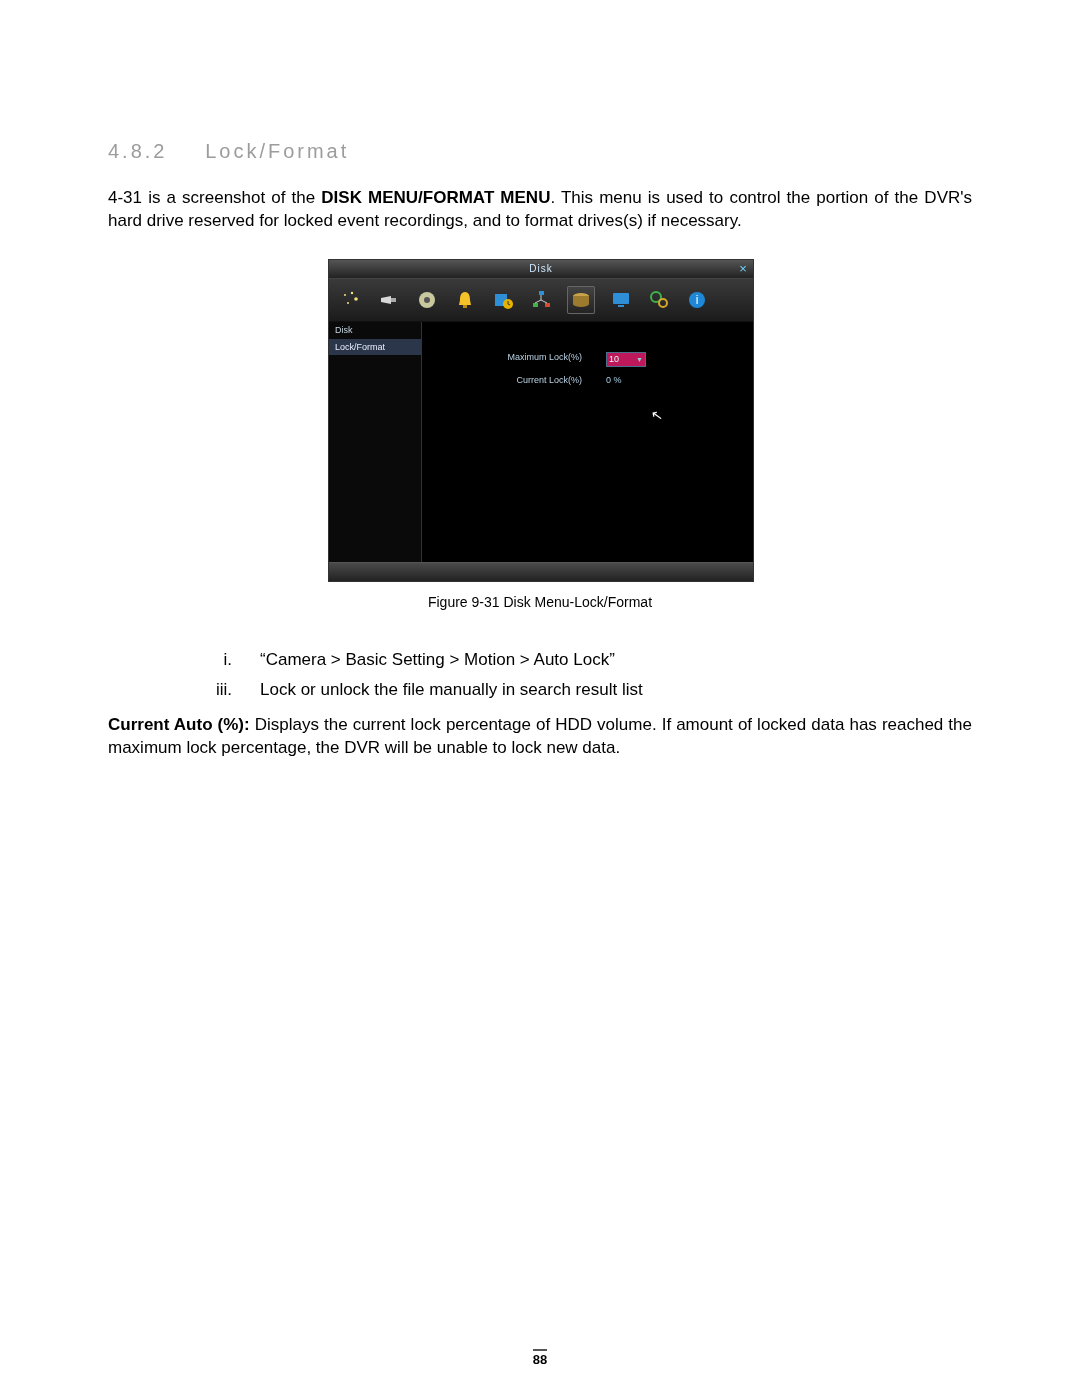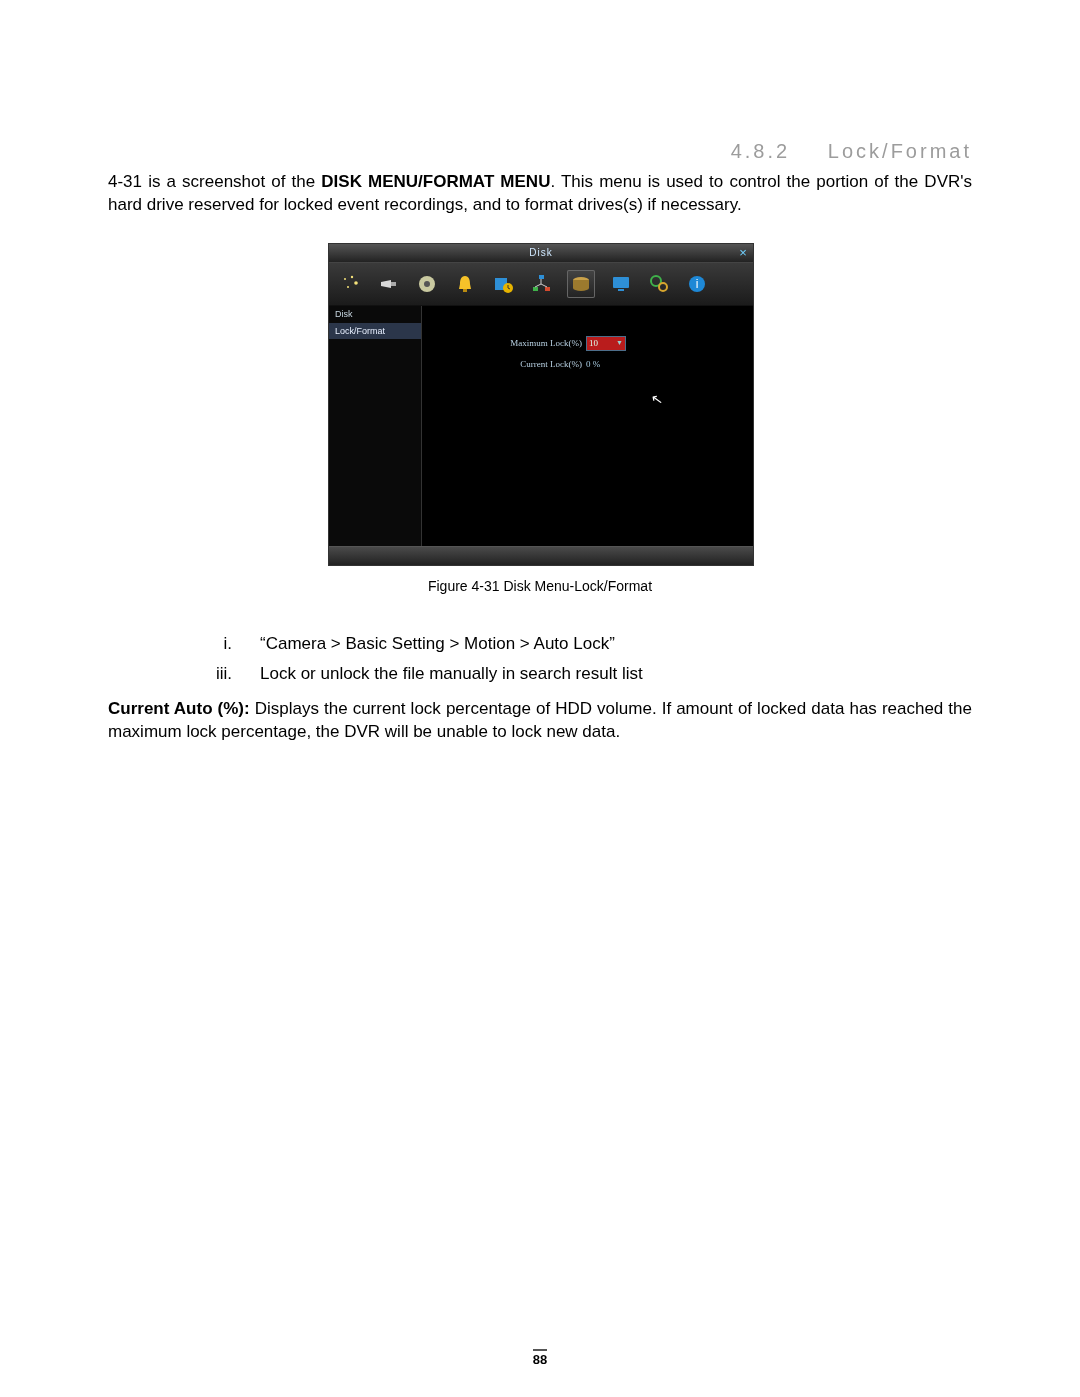--- a/index.html
+++ b/index.html
@@ -14,23 +14,22 @@
   .page {
     padding: 140px 108px 60px 108px;
     box-sizing: border-box;
     width: 1080px;
   }
   .section-heading {
     color: #9c9c9c;
     font-size: 20px;
     letter-spacing: 3px;
     word-spacing: 4px;
-    margin-bottom: 8px;
+    margin-bottom: 24px;
     font-weight: normal;
-    text-align: right;
   }
   .intro {
     line-height: 1.35;
     text-align: justify;
     margin-bottom: 26px;
   }
   .bold { font-weight: bold; }
   .fig-wrap {
     width: 424px;
     margin: 0 auto 12px auto;
@@ -108,32 +107,30 @@
   .panel {
     flex: 1;
     position: relative;
     background: #000;
     color: #8fb9d8;
     font-size: 9px;
     padding: 30px 0 0 60px;
   }
   .row {
     display: flex;
-    align-items: center;
-    gap: 4px;
+    gap: 24px;
     margin-bottom: 8px;
-    font-family: Liberation Serif, serif;
   }
   .row .lab {
     width: 100px;
     text-align: right;
     color: #b9d2e4;
   }
   .row .dd {
-    background: #b91c1c;
+    background: #be185d;
     border: 1px solid #4d6e8a;
     color: #dfe;
     font-size: 9px;
     padding: 0 2px;
     width: 34px;
     height: 13px;
     line-height: 13px;
     display: flex;
     justify-content: space-between;
     align-items: center;
@@ -305,21 +302,21 @@
             <span class="lab">Current Lock(%)</span>
             <span class="val">0 %</span>
           </div>
           <div class="cursor">↖</div>
         </div>
       </div>
       <div class="status-bar"></div>
     </div>
   </div>
 
-  <div class="figure-caption">Figure 4-31 Disk Menu-Lock/Format</div>
+  <div class="figure-caption">Figure 9-31 Disk Menu-Lock/Format</div>
 
 
   <ul class="roman-list">
     <li>
       <span class="num">i.</span>
       <span>“Camera &gt; Basic Setting &gt; Motion &gt; Auto Lock”</span>
     </li>
     <li>
       <span class="num">iii.</span>
       <span>Lock or unlock the file manually in search result list</span>

